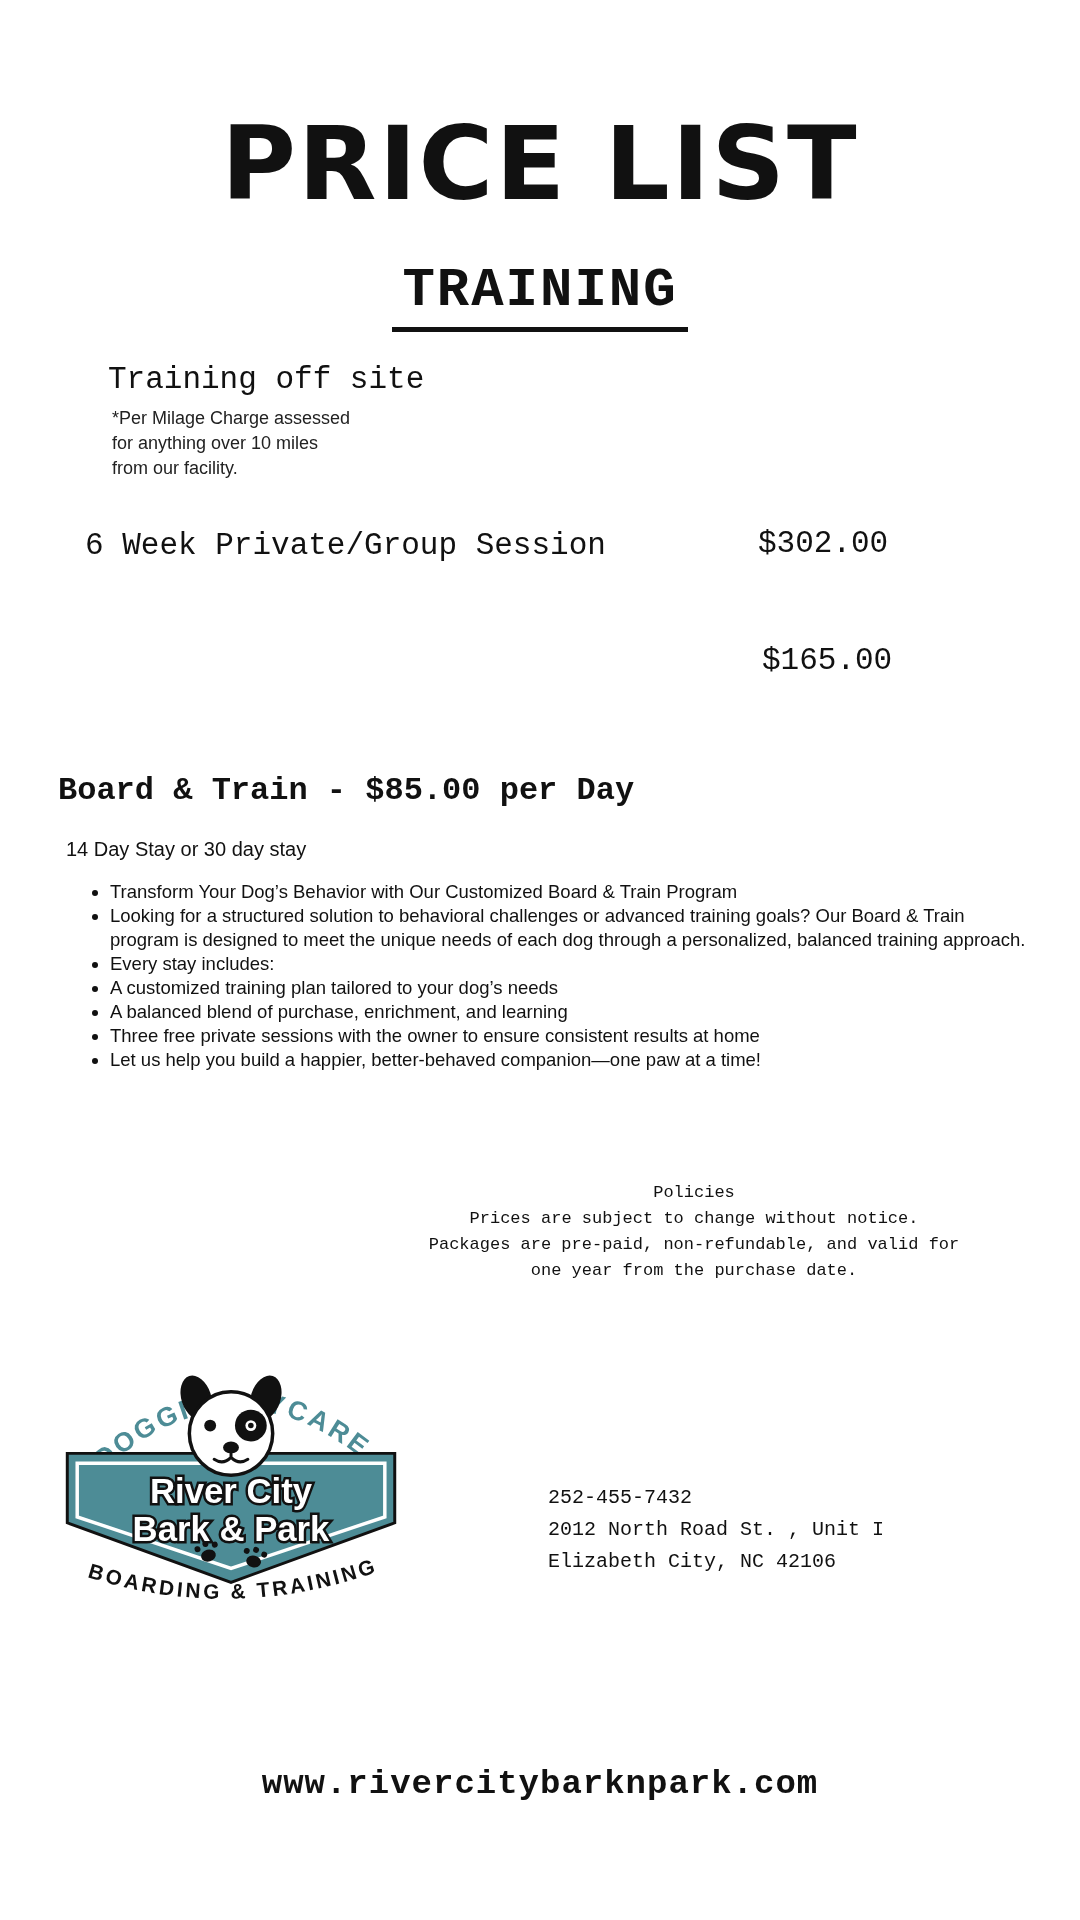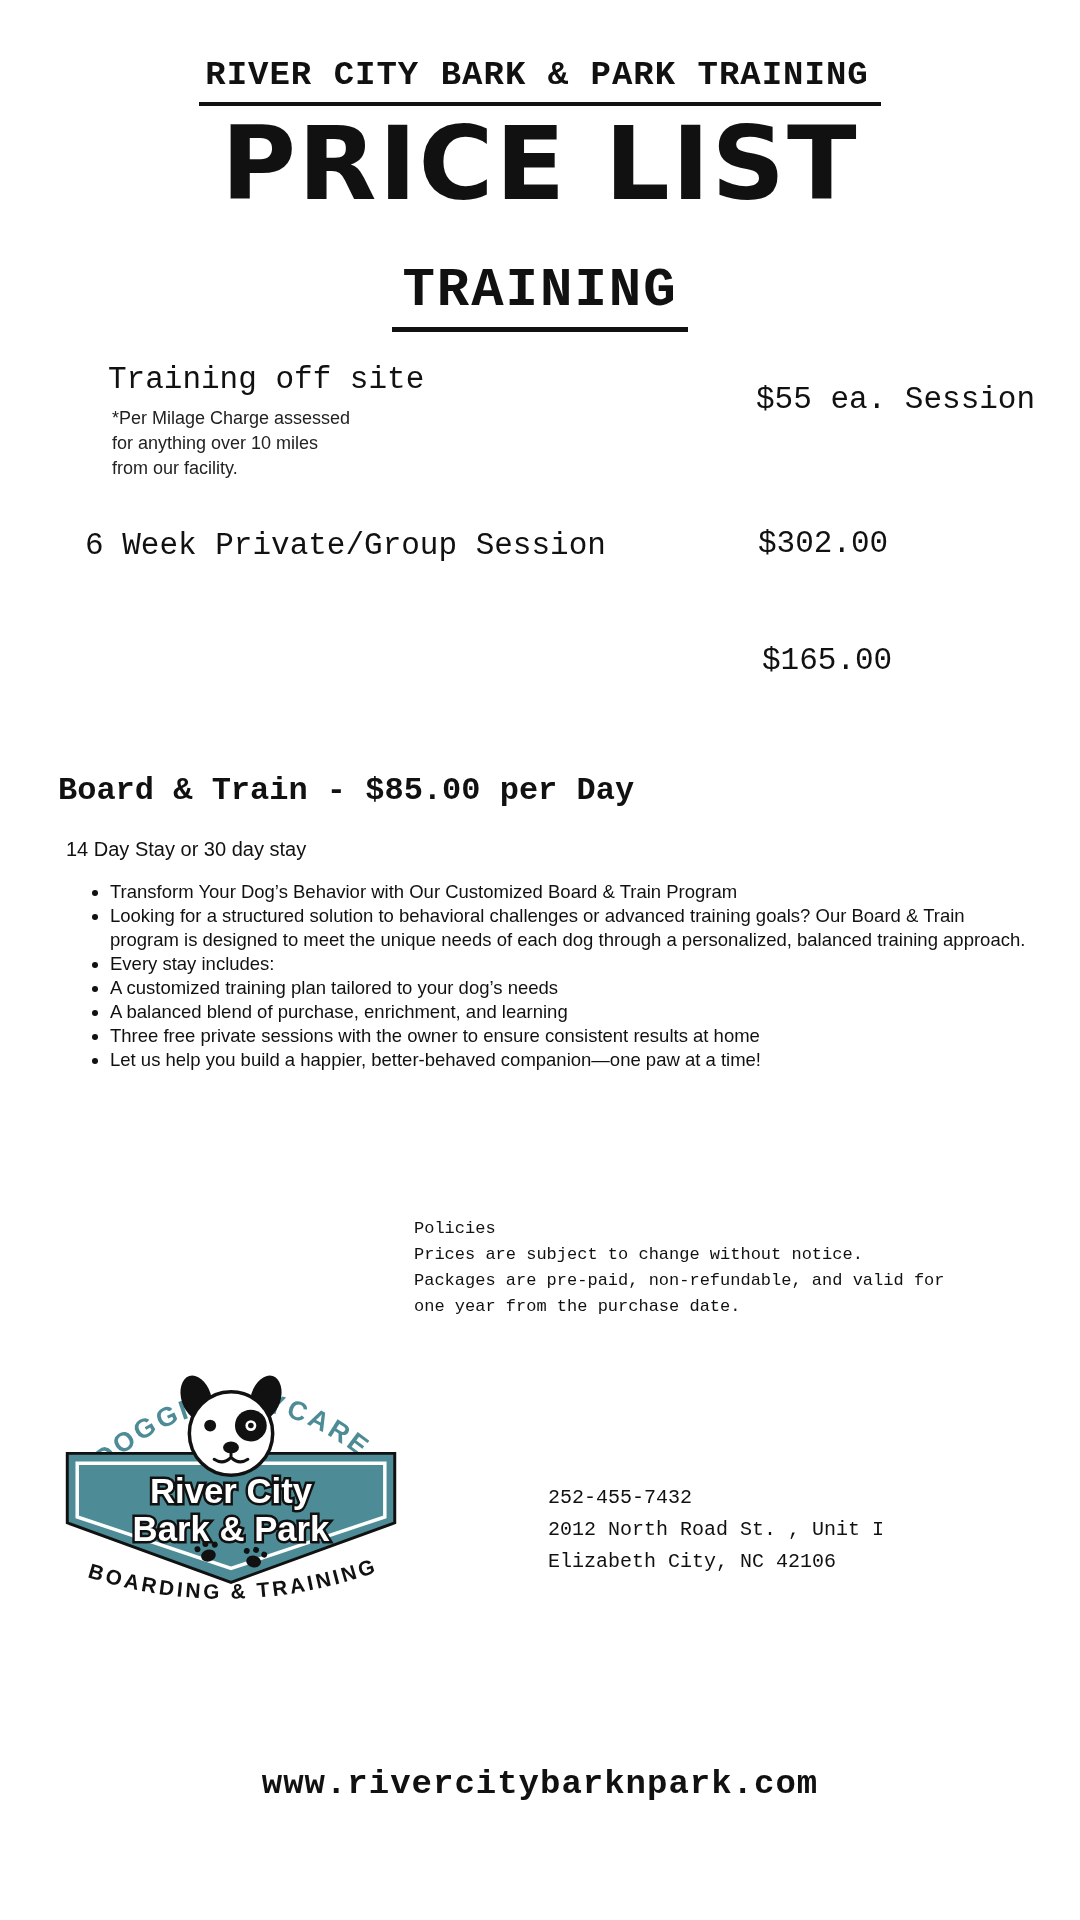--- a/index.html
+++ b/index.html
@@ -50,51 +50,47 @@
   ul.bullets{
     left:66px;top:862px;width:920px;
     margin:18px;padding:0 0 0 26px;
     font-family:"Liberation Sans","DejaVu Sans",sans-serif;
     font-size:18.5px;line-height:24px;color:#111;
   }
   ul.bullets li{margin:0;padding:0;}
 
   .policies{
     left:414px;top:1180px;width:560px;
-    font-size:17px;line-height:26px;color:#111;margin-top:36px;
+    text-align:center;font-size:17px;line-height:26px;color:#111;
   }
 
   .logo{left:58px;top:1372px;width:350px;height:258px;}
 
   .contact{left:548px;top:1482px;font-size:20px;line-height:32px;color:#111;}
 
   .footer{top:1765px;font-size:34px;font-weight:700;letter-spacing:1px;}
 </style>
 </head>
 <body>
 
 <div class="page">
 
-  <div class="abs centered brand">
-    <span class="u">RIVER CITY BARK &amp; PARK TRAINING</span>
-  </div>
 
   <div class="abs centered big-title">PRICE LIST</div>
 
   <div class="abs centered section-title">
     <span class="u">TRAINING</span>
   </div>
 
   <div class="abs item-name item1-name">Training off site</div>
   <div class="abs item1-note">
     <div>*Per Milage Charge assessed</div>
     <div>for anything over 10 miles</div>
     <div>from our facility.</div>
   </div>
-  <div class="abs item-price item1-price">$55 ea. Session</div>
 
   <div class="abs item-name item2-name">6 Week Private/Group Session</div>
   <div class="abs item-price item2-price">$302.00</div>
 
   <div class="abs item-price item3-price">$165.00</div>
 
   <div class="abs board-heading">Board &amp; Train - $85.00 per Day</div>
   <div class="abs board-sub">14 Day Stay or 30 day stay</div>
 
   <ul class="abs bullets">

